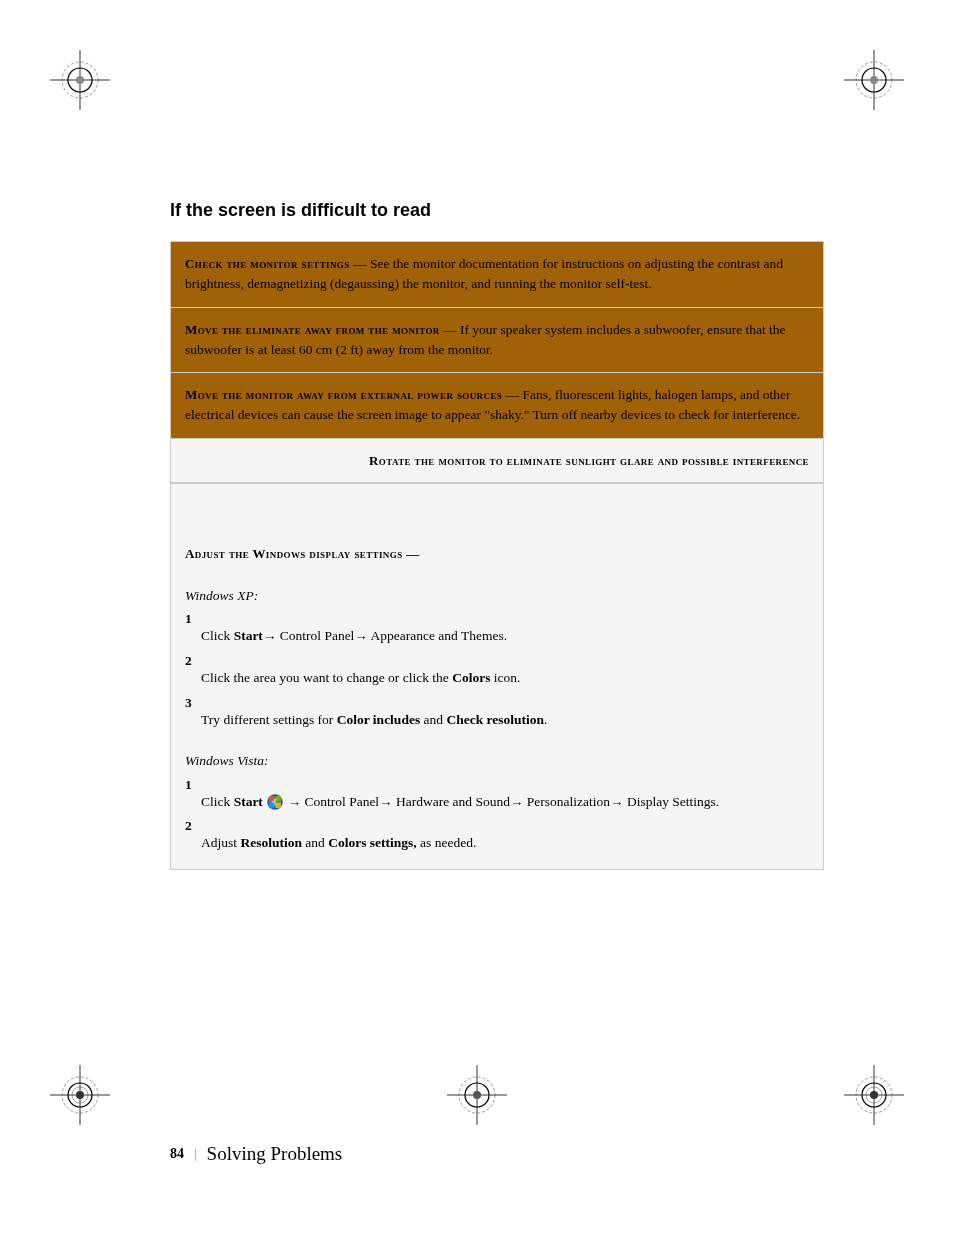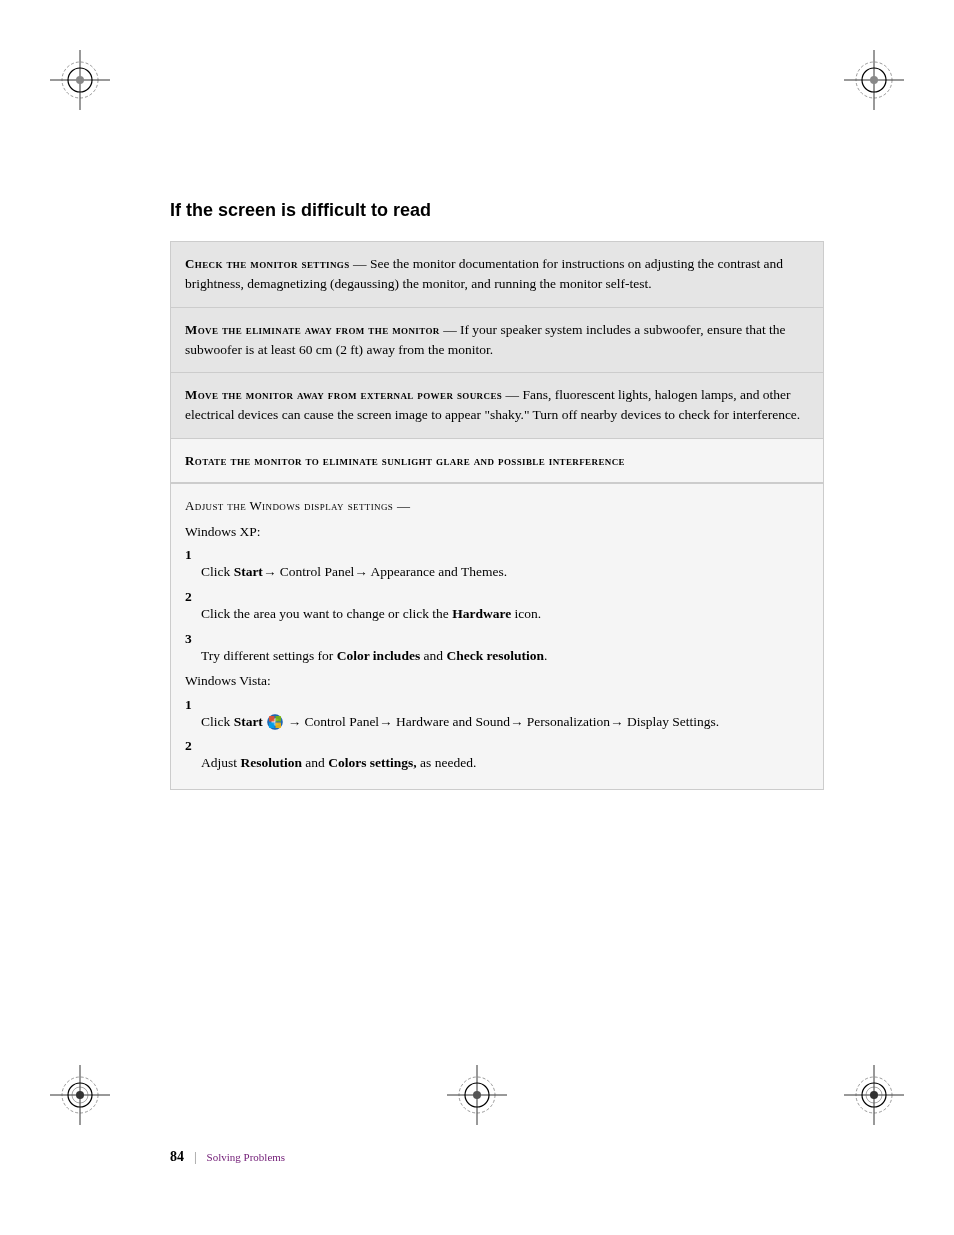--- a/index.html
+++ b/index.html
@@ -65,21 +65,21 @@
 
     .info-table {
       width: 100%;
       border-collapse: collapse;
     }
 
     .info-table td {
       border: 1px solid #cccccc;
       padding: 12px 14px;
       vertical-align: top;
-      background: #e5e5e5;
+      background: #a16207;
       font-size: 13.5px;
       line-height: 1.5;
     }
 
     .info-table tr td {
       border-bottom: 1px solid #cccccc;
     }
 
     .term {
       font-variant: small-caps;
@@ -91,42 +91,45 @@
     .em-dash {
       font-weight: normal;
     }
 
     .rotate-row td {
       font-variant: small-caps;
       font-weight: bold;
       font-size: 13px;
       letter-spacing: 0.03em;
       background: #f5f5f5;
+      text-align: right;
     }
 
     .adjust-section {
       border: 1px solid #cccccc;
       background: #f5f5f5;
       padding: 12px 14px;
       margin-top: 0;
       font-size: 13.5px;
       line-height: 1.6;
     }
 
     .adjust-title {
       font-variant: small-caps;
-      font-weight: normal;
+      font-weight: bold;
       font-size: 13px;
       letter-spacing: 0.03em;
       margin-bottom: 4px;
+      margin-top: 48px;
     }
 
     .os-label {
+      font-style: italic;
       margin-bottom: 2px;
-      margin-top: 4px;
+      margin-top: 20px;
     }
 
     .step-list {
       list-style: none;
       padding: 0;
       margin: 0;
     }
 
     .step-list li {
       margin-bottom: 3px;
@@ -174,22 +177,22 @@
       font-weight: bold;
       font-size: 14px;
     }
 
     .footer-sep {
       margin: 0 10px;
       color: #888;
     }
 
     .footer-text {
-      font-size: 11px;
-      color: #701a75;
+      font-size: 19px;
+      color: #000000;
     }
 
     
     .reg-mark-svg {
       overflow: visible;
     }
   </style>
 </head>
 <body>
 
@@ -290,21 +293,21 @@
       </div>
 
       <div class="os-label">Windows XP:</div>
       <ul class="step-list">
         <li>
           <span class="step-num">1</span>
           <span class="step-text">Click <span class="bold-term">Start</span>→ Control Panel→ Appearance and Themes.</span>
         </li>
         <li>
           <span class="step-num">2</span>
-          <span class="step-text">Click the area you want to change or click the <span class="bold-term">Hardware</span> icon.</span>
+          <span class="step-text">Click the area you want to change or click the <span class="bold-term">Colors</span> icon.</span>
         </li>
         <li>
           <span class="step-num">3</span>
           <span class="step-text">Try different settings for <span class="bold-term">Color includes</span> and <span class="bold-term">Check resolution</span>.</span>
         </li>
       </ul>
 
       <div class="os-label">Windows Vista:</div>
       <ul class="step-list">
         <li>

